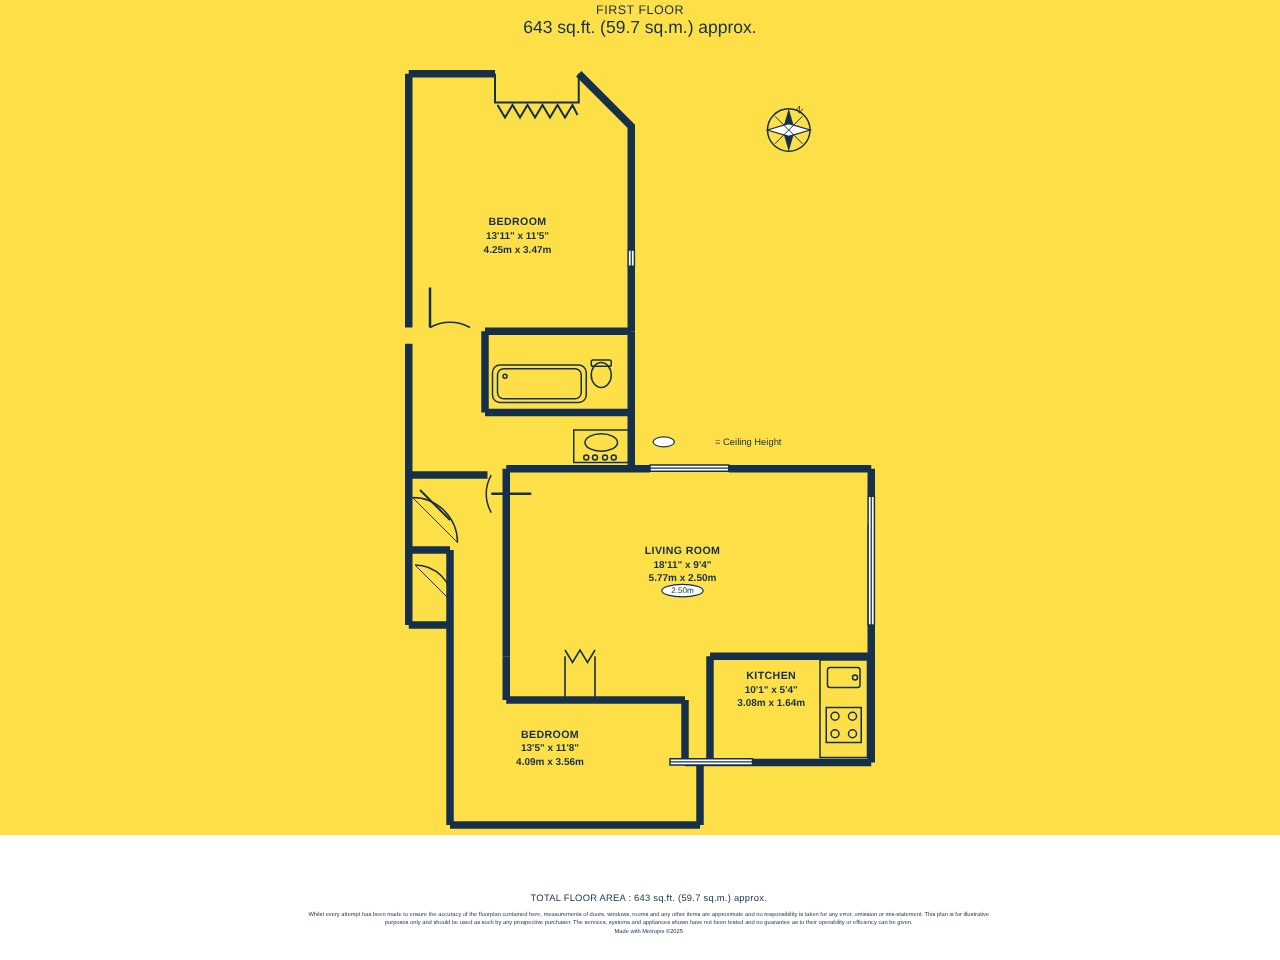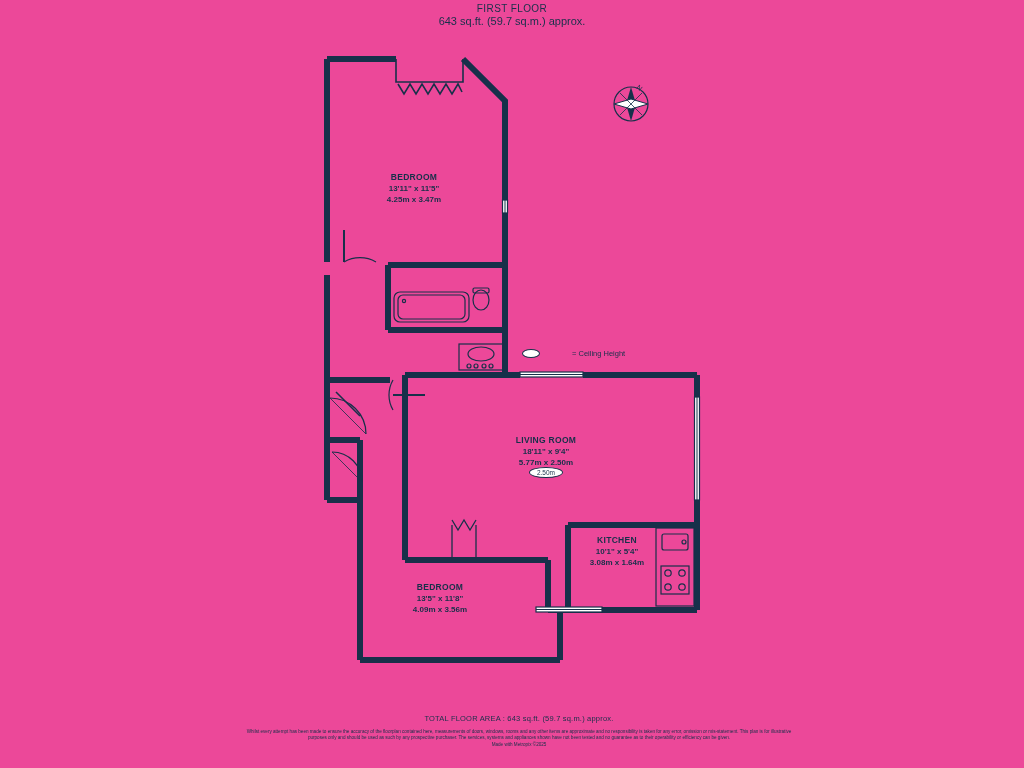--- a/index.html
+++ b/index.html
@@ -6,38 +6,38 @@
   html, body {
     margin: 0; padding: 0;
     width: 1024px; height: 768px;
     background: #ffffff;
     font-family: "Liberation Sans", sans-serif;
     color: #17304a;
     overflow: hidden;
   }
   #page {
     position: relative;
-    width: 1024px; height: 768px;
-    background: #ec4899;
+    width: 1024px; height: 668px;
+    background: #fde047;
   }
 
   
   .header {
     position: absolute;
     top: 2px; left: 0; width: 1024px;
     text-align: center;
   }
   .header .title {
     font-size: 10px;
     letter-spacing: 0.4px;
     color: #17304a;
     line-height: 13px;
   }
   .header .subtitle {
-    font-size: 11px;
+    font-size: 14px;
     color: #17304a;
     line-height: 13px;
   }
 
   
   .plan-wrap {
     position: absolute;
     top: 0; left: 0;
     width: 1024px; height: 768px;
   }

